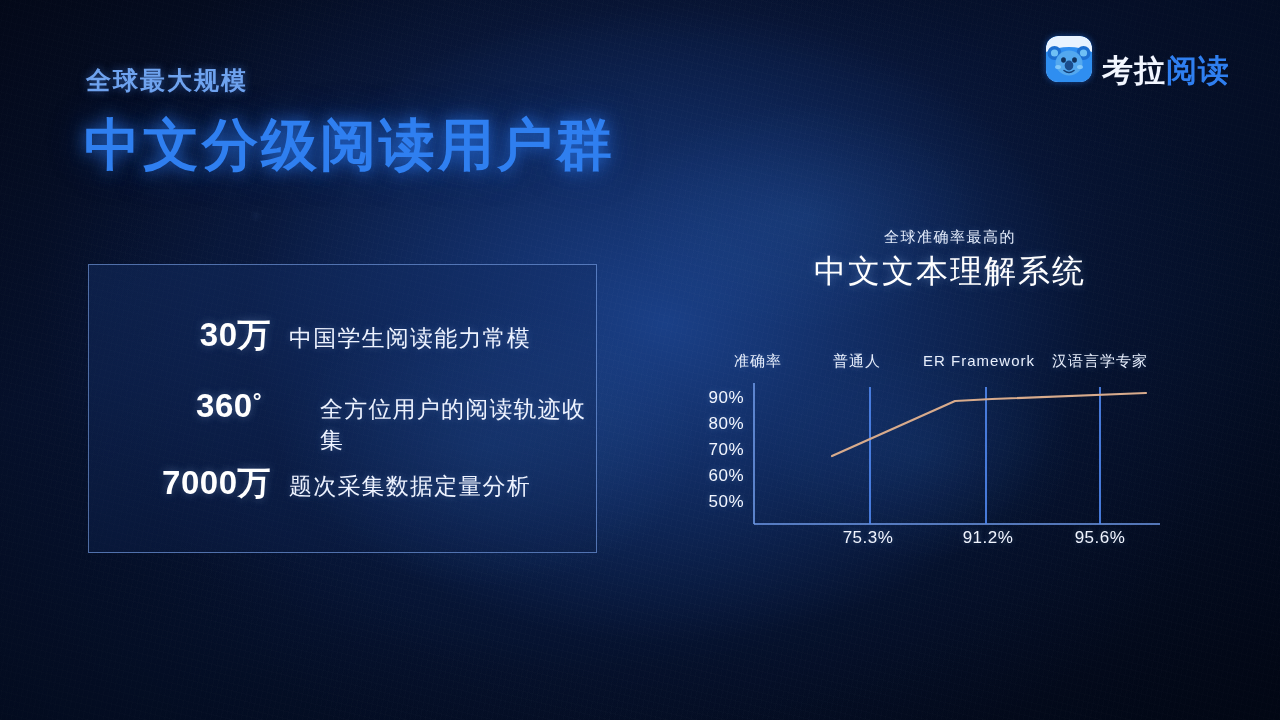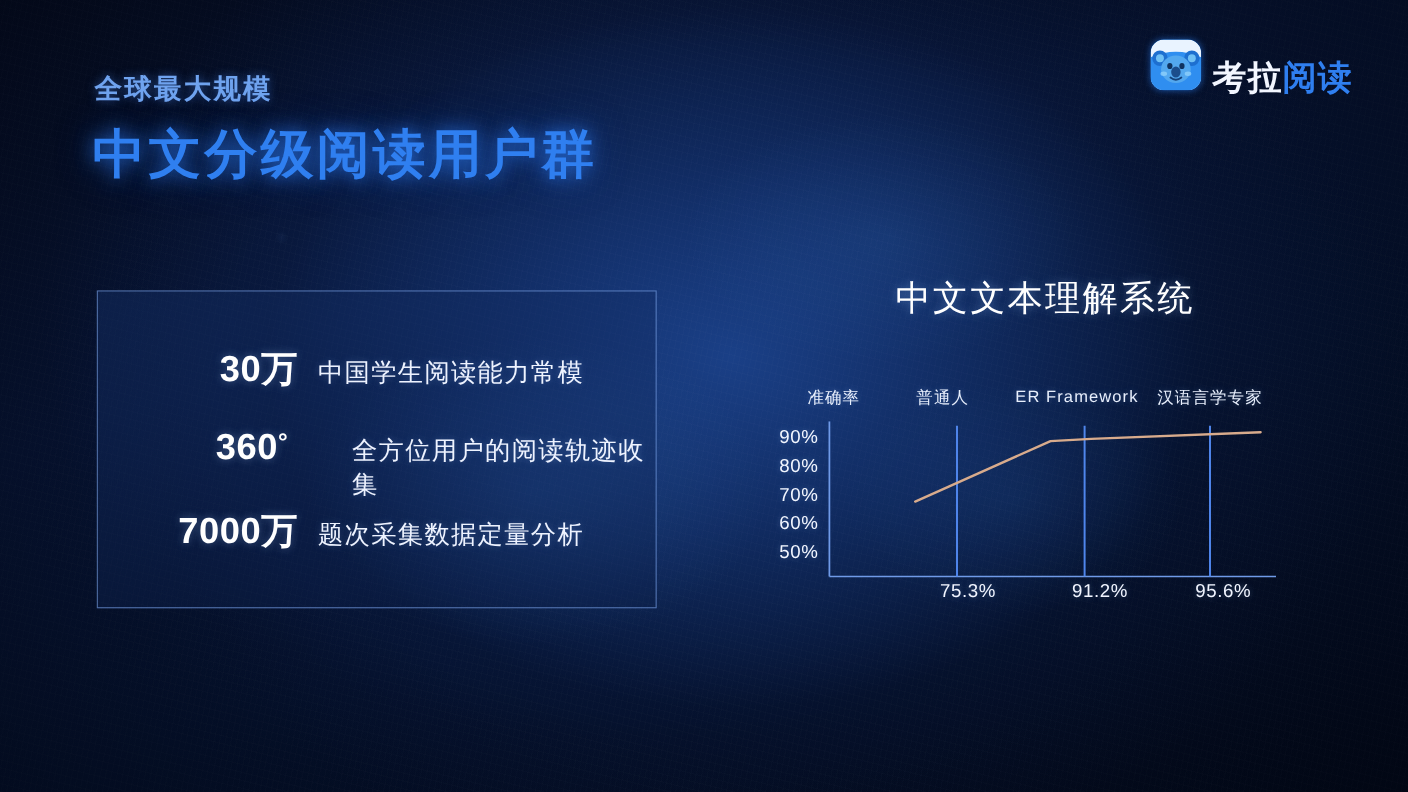--- a/index.html
+++ b/index.html
@@ -84,21 +84,21 @@
     font-weight: 700;
     letter-spacing: 2px;
     color: #6fa3ef;
     text-shadow: 0 0 9px rgba(70,130,230,0.55);
     font-family: Liberation Serif, serif;
   }
   .headline {
     position: absolute;
     left: 84px;
     top: 108px;
-    font-size: 48px;
+    font-size: 56px;
     font-weight: 700;
     letter-spacing: 3px;
     color: #2f7ff0;
     text-shadow: 0 0 16px rgba(42,118,230,0.85), 0 0 34px rgba(30,90,200,0.5);
   }
 
   
   .stats-panel {
     position: absolute;
     left: 88px;
@@ -206,21 +206,20 @@
   }
   .xval {
     position: absolute;
     top: 300px;
     font-size: 17px;
     color: #f1f5ff;
     letter-spacing: 0.5px;
     transform: translateX(-50%);
     white-space: nowrap;
     text-shadow: 0 0 6px rgba(150,195,255,0.30);
-    margin-left: 12px;
   }
   .xv0 { left: 168px; }
   .xv1 { left: 288px; }
   .xv2 { left: 400px; text-align: right; }
 </style>
 </head>
 <body>
 
 <div class="slide">
 
@@ -268,20 +267,21 @@
 
     <div class="stat-row r2">
       <div class="stat-num">7000万</div>
       <div class="stat-label">题次采集数据定量分析</div>
     </div>
 
   </div>
 
   <div class="chart-block">
 
+    <div class="chart-sub">全球准确率最高的</div>
     <div class="chart-title">中文文本理解系统</div>
 
     <div class="col-head ch0">准确率</div>
     <div class="col-head ch1">普通人</div>
     <div class="col-head ch2">ER Framework</div>
     <div class="col-head ch3">汉语言学专家</div>
 
     <div class="ylab" style="top:170px">90%</div>
     <div class="ylab" style="top:196px">80%</div>
     <div class="ylab" style="top:222px">70%</div>

